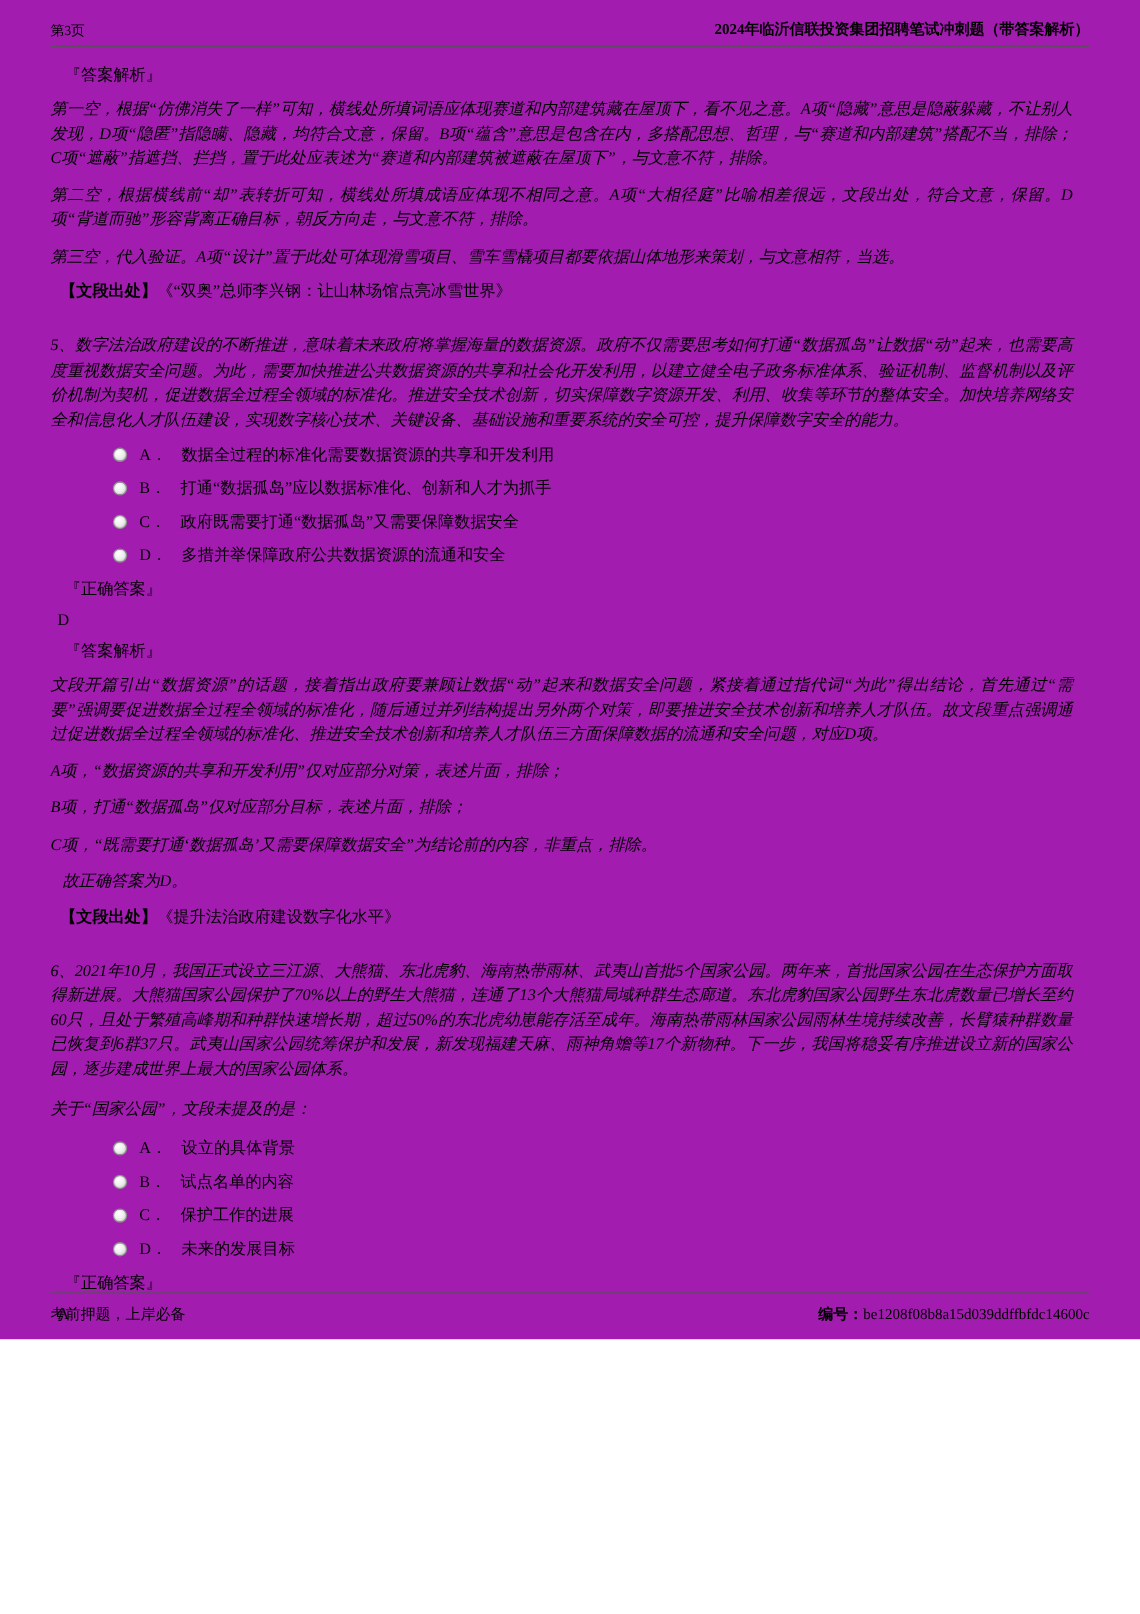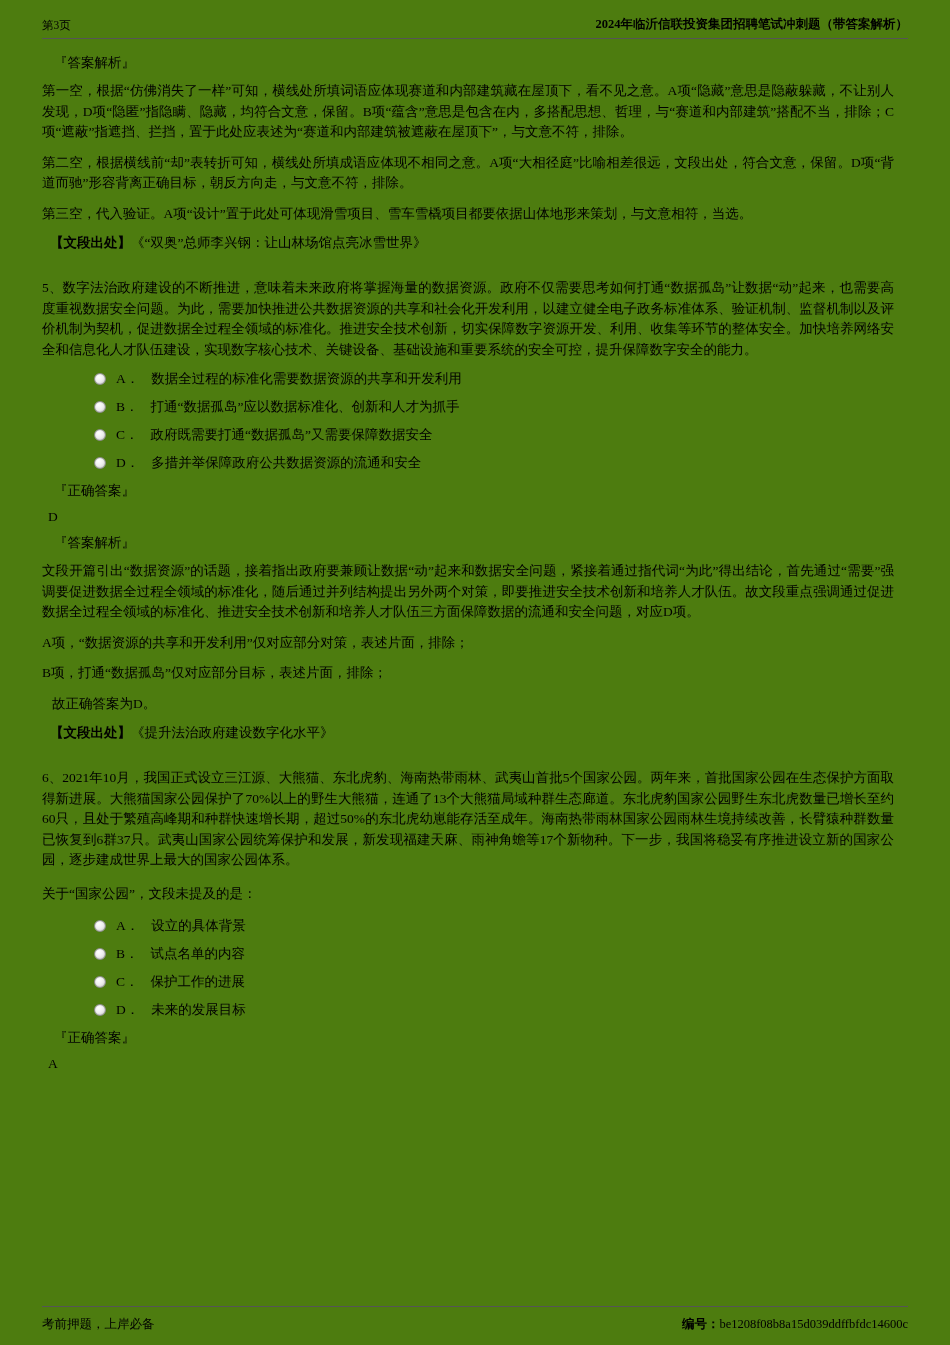--- a/index.html
+++ b/index.html
@@ -4,39 +4,40 @@
 <style>
   * { margin: 0; padding: 0; box-sizing: border-box; }
   html, body { background: #ffffff; }
   body {
     width: 950px; height: 1345px;
     font-family: "Liberation Serif", "DejaVu Serif", serif;
     color: #000;
   }
   .page {
     position: relative;
-    width: 950px; height: 1345px;
-    background: #4d7c0f;
+    width: 950px; height: 1116px;
+    background: #a21caf;
     overflow: hidden;
   }
   .header {
     display: flex; justify-content: space-between; align-items: flex-end;
     margin: 16px 42px 0 42px;
     padding-bottom: 5px;
     border-bottom: 1px solid #555;
   }
   .page-num { font-size: 11.5px; }
   .doc-title { font-size: 12.5px; font-weight: bold; }
   .content { padding: 13px 56px 0 42px; }
   .bracket-label { font-size: 13.5px; margin: 2px 0 9px 12px; }
   .para {
     font-size: 13.5px; line-height: 1.52;
     text-align: justify;
     margin: 0 0 10px 0;
     word-break: break-all;
+    font-style: italic;
   }
   .para.indent { margin-left: 10px; }
   .stem { margin-top: 26px; }
   .prompt { margin: 13px 0 13px 0; }
   .source { font-size: 13.5px; margin: 3px 0 13px 8px; }
   .source-label { font-weight: bold; }
   .options { margin: 2px 0 6px 0; }
   .option { display: flex; align-items: center; margin: 0 0 10px 52px; font-size: 13.5px; }
   .radio {
     width: 12px; height: 12px; border-radius: 50%;
@@ -96,20 +97,21 @@
         <span class="opt-label">D．</span>
         <span class="opt-text">多措并举保障政府公共数据资源的流通和安全</span>
       </div>
     </div>
     <div class="bracket-label">『正确答案』</div>
     <div class="answer-letter">D</div>
     <div class="bracket-label">『答案解析』</div>
     <p class="para">文段开篇引出“数据资源”的话题，接着指出政府要兼顾让数据“动”起来和数据安全问题，紧接着通过指代词“为此”得出结论，首先通过“需要”强调要促进数据全过程全领域的标准化，随后通过并列结构提出另外两个对策，即要推进安全技术创新和培养人才队伍。故文段重点强调通过促进数据全过程全领域的标准化、推进安全技术创新和培养人才队伍三方面保障数据的流通和安全问题，对应D项。</p>
     <p class="para">A项，“数据资源的共享和开发利用”仅对应部分对策，表述片面，排除；</p>
     <p class="para">B项，打通“数据孤岛”仅对应部分目标，表述片面，排除；</p>
+    <p class="para">C项，“既需要打通‘数据孤岛’又需要保障数据安全”为结论前的内容，非重点，排除。</p>
     <p class="para indent">故正确答案为D。</p>
     <p class="source"><span class="source-label">【文段出处】</span><span>《提升法治政府建设数字化水平》</span></p>
 
     <p class="para stem">6、2021年10月，我国正式设立三江源、大熊猫、东北虎豹、海南热带雨林、武夷山首批5个国家公园。两年来，首批国家公园在生态保护方面取得新进展。大熊猫国家公园保护了70%以上的野生大熊猫，连通了13个大熊猫局域种群生态廊道。东北虎豹国家公园野生东北虎数量已增长至约60只，且处于繁殖高峰期和种群快速增长期，超过50%的东北虎幼崽能存活至成年。海南热带雨林国家公园雨林生境持续改善，长臂猿种群数量已恢复到6群37只。武夷山国家公园统筹保护和发展，新发现福建天麻、雨神角蟾等17个新物种。下一步，我国将稳妥有序推进设立新的国家公园，逐步建成世界上最大的国家公园体系。</p>
     <p class="para prompt">关于“国家公园”，文段未提及的是：</p>
     <div class="options">
       <div class="option">
         <span class="radio"></span>
         <span class="opt-label">A．</span>
         <span class="opt-text">设立的具体背景</span>

